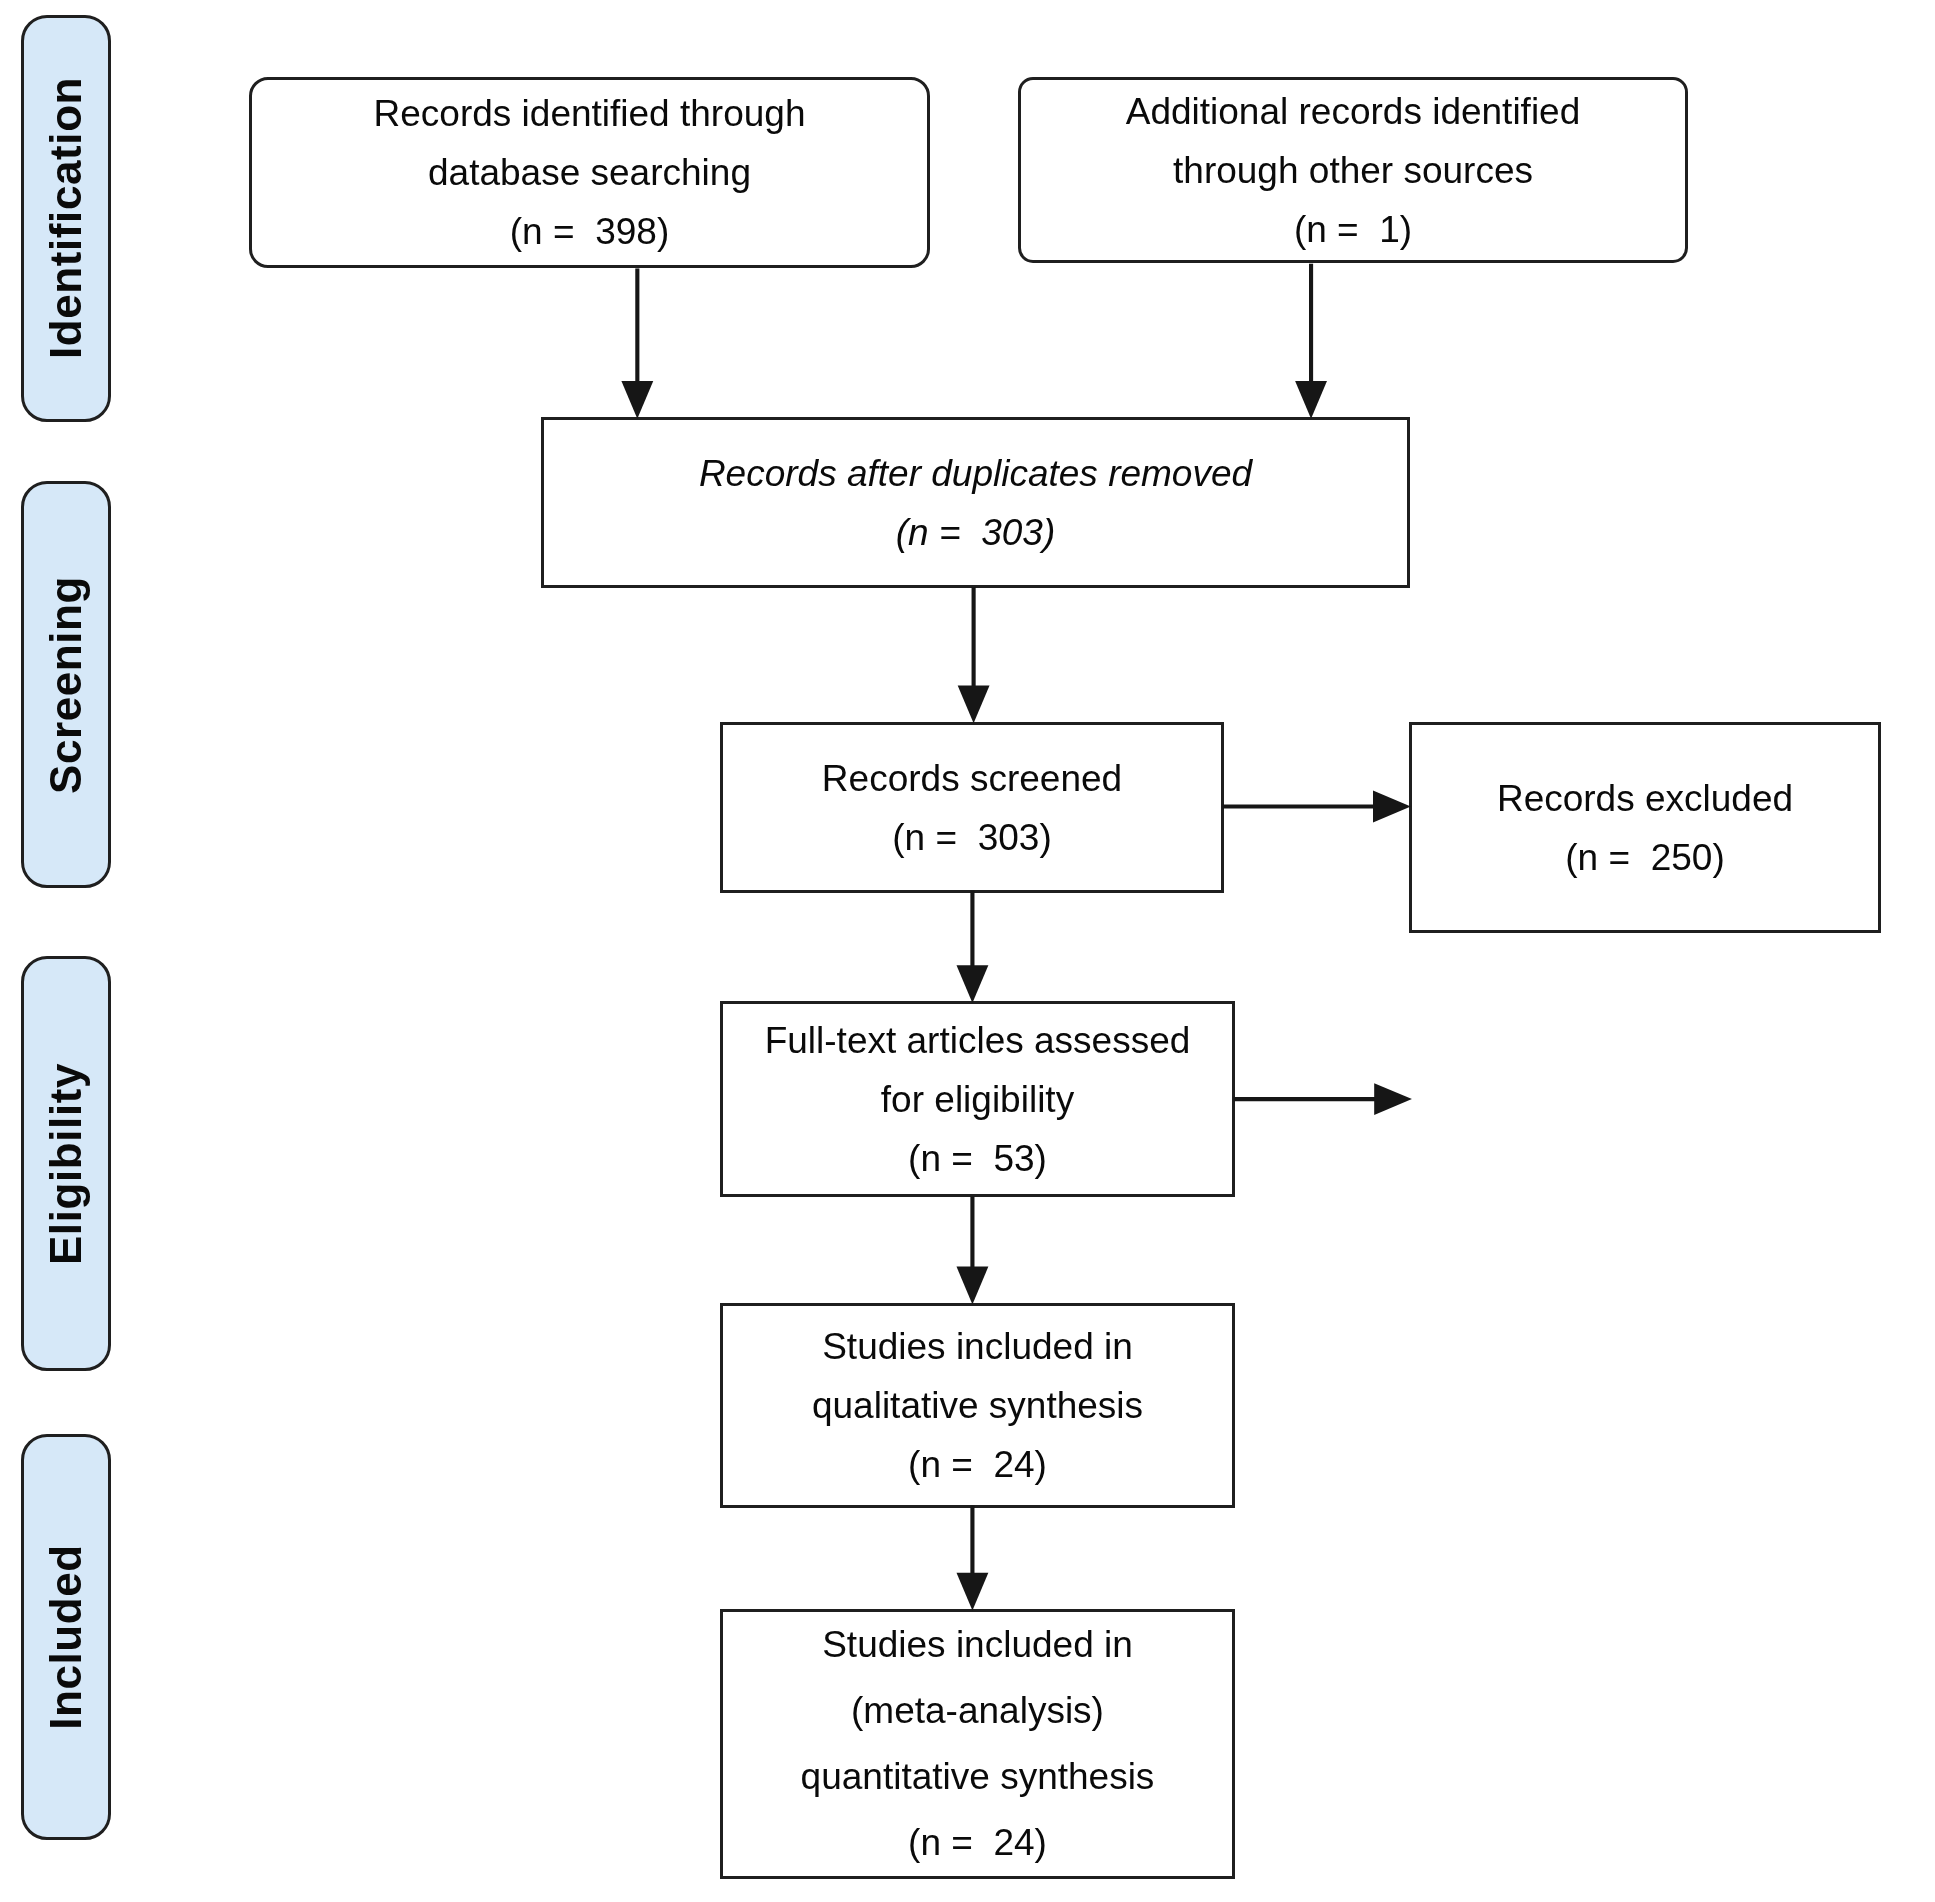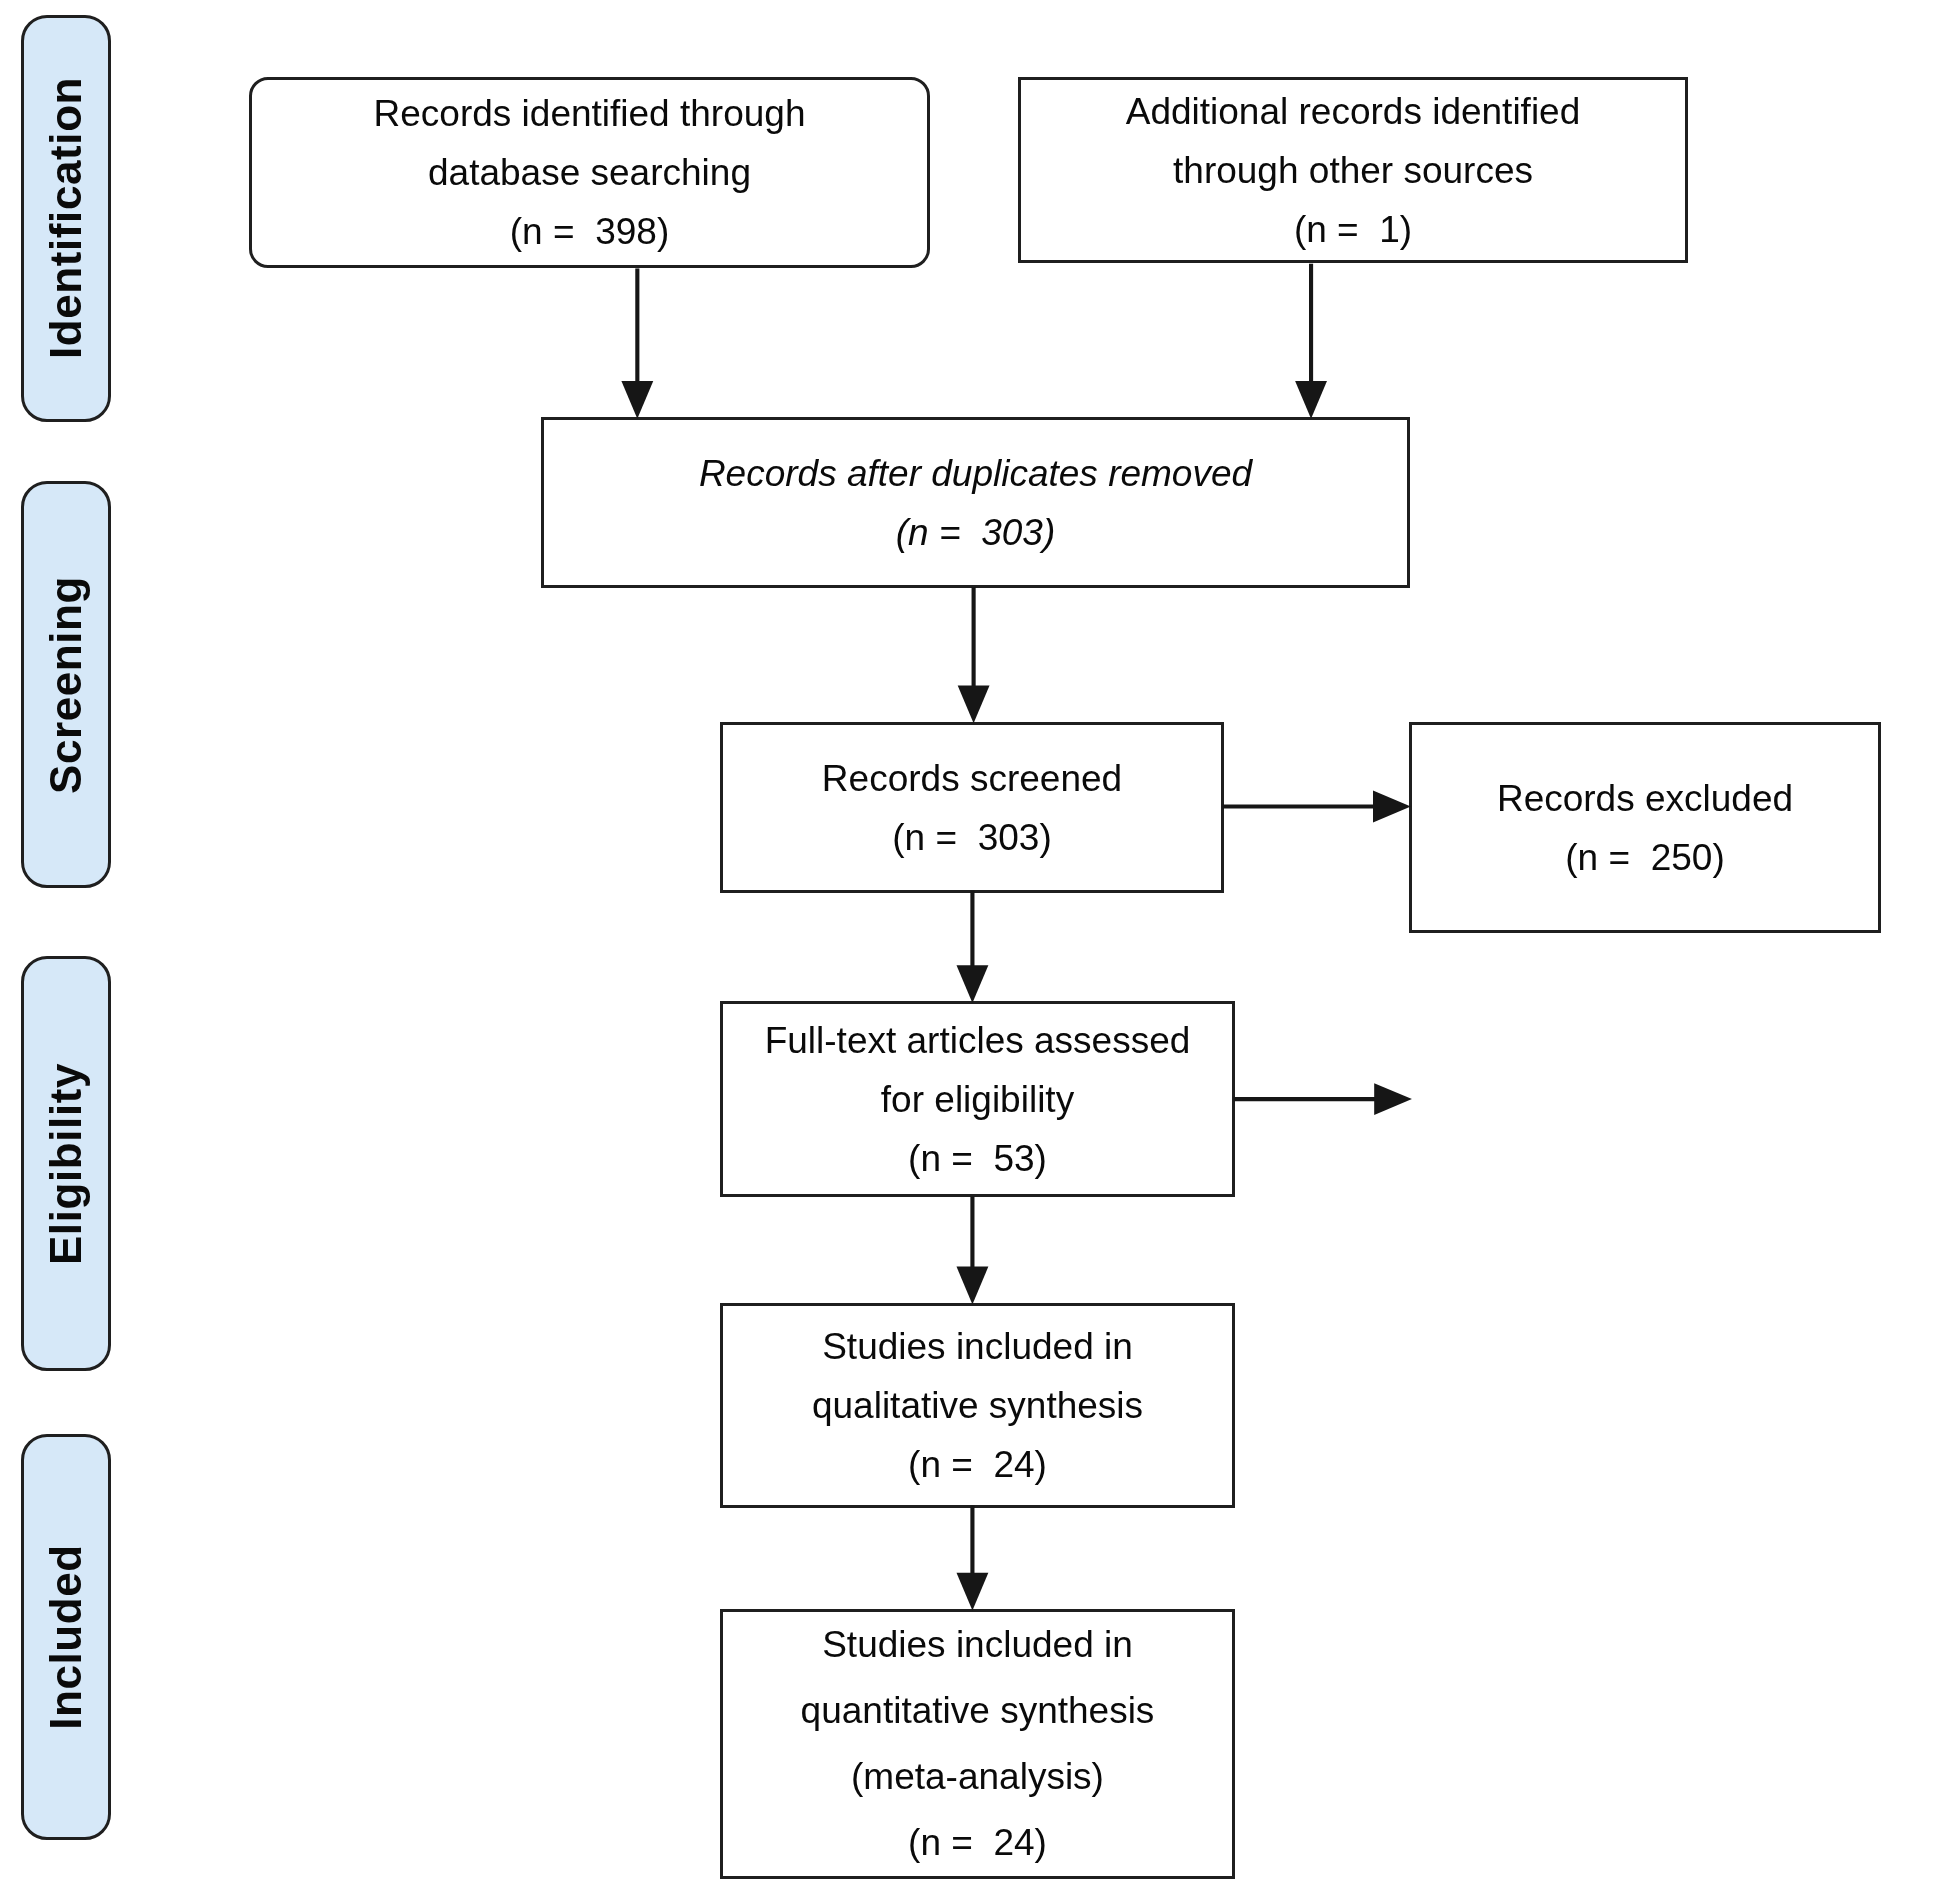--- a/index.html
+++ b/index.html
@@ -65,21 +65,21 @@
     height: 1902px;
     pointer-events: none;
   }
   
   #stage-identification { top: 14.8px;   height: 407px; }
   #stage-screening      { top: 481px;  height: 407px; }
   #stage-eligibility    { top: 956px; height: 415px; }
   #stage-included       { top: 1434px; height: 406px; }
 
   #box-identified       { left: 249px;  top: 77px;  width: 681px; height: 191px; border-radius: 19px; }
-  #box-additional       { left: 1018px; top: 77px;  width: 670px; height: 186px; }
+  #box-additional       { left: 1018px; top: 77px;  width: 670px; height: 186px; border-radius: 15px; }
   #box-duplicates       { left: 541px;  top: 417px;  width: 869px; height: 171px; font-style: italic; }
   #box-screened         { left: 720px; top: 722px; width: 504px;  height: 171px; }
   #box-excluded         { left: 1409px; top: 722px; width: 472px;  height: 211px; }
   #box-fulltext         { left: 720px; top: 1001px; width: 515px;  height: 196px; }
   #box-fulltext-excluded{ left: 1410px; top: 1001px; width: 478px;  height: 196px; }
   #box-qualitative      { left: 720px; top: 1303px; width: 515px;  height: 205px; }
   #box-quantitative     { left: 720px; top: 1609px; width: 515px;  height: 270px; }
 </style>
 </head>
 <body>
@@ -134,22 +134,22 @@
 
 
   <div class="fbox" id="box-qualitative">
     <div class="line">Studies included in</div>
     <div class="line">qualitative synthesis</div>
     <div class="line">(n =  24)</div>
   </div>
 
   <div class="fbox tall" id="box-quantitative">
     <div class="line">Studies included in</div>
+    <div class="line">(meta-analysis)</div>
     <div class="line">quantitative synthesis</div>
-    <div class="line">(meta-analysis)</div>
     <div class="line">(n =  24)</div>
   </div>
 
   <svg id="connectors" viewBox="0 0 3281 3224" xmlns="http://www.w3.org/2000/svg">
     <g stroke="#161616" stroke-width="7" fill="#161616">
 
       <line x1="1080" y1="455" x2="1080" y2="650"></line>
       <polygon points="1053,646 1107,646 1080,710" stroke="none"></polygon>
 
       <line x1="2222" y1="447" x2="2222" y2="650"></line>

